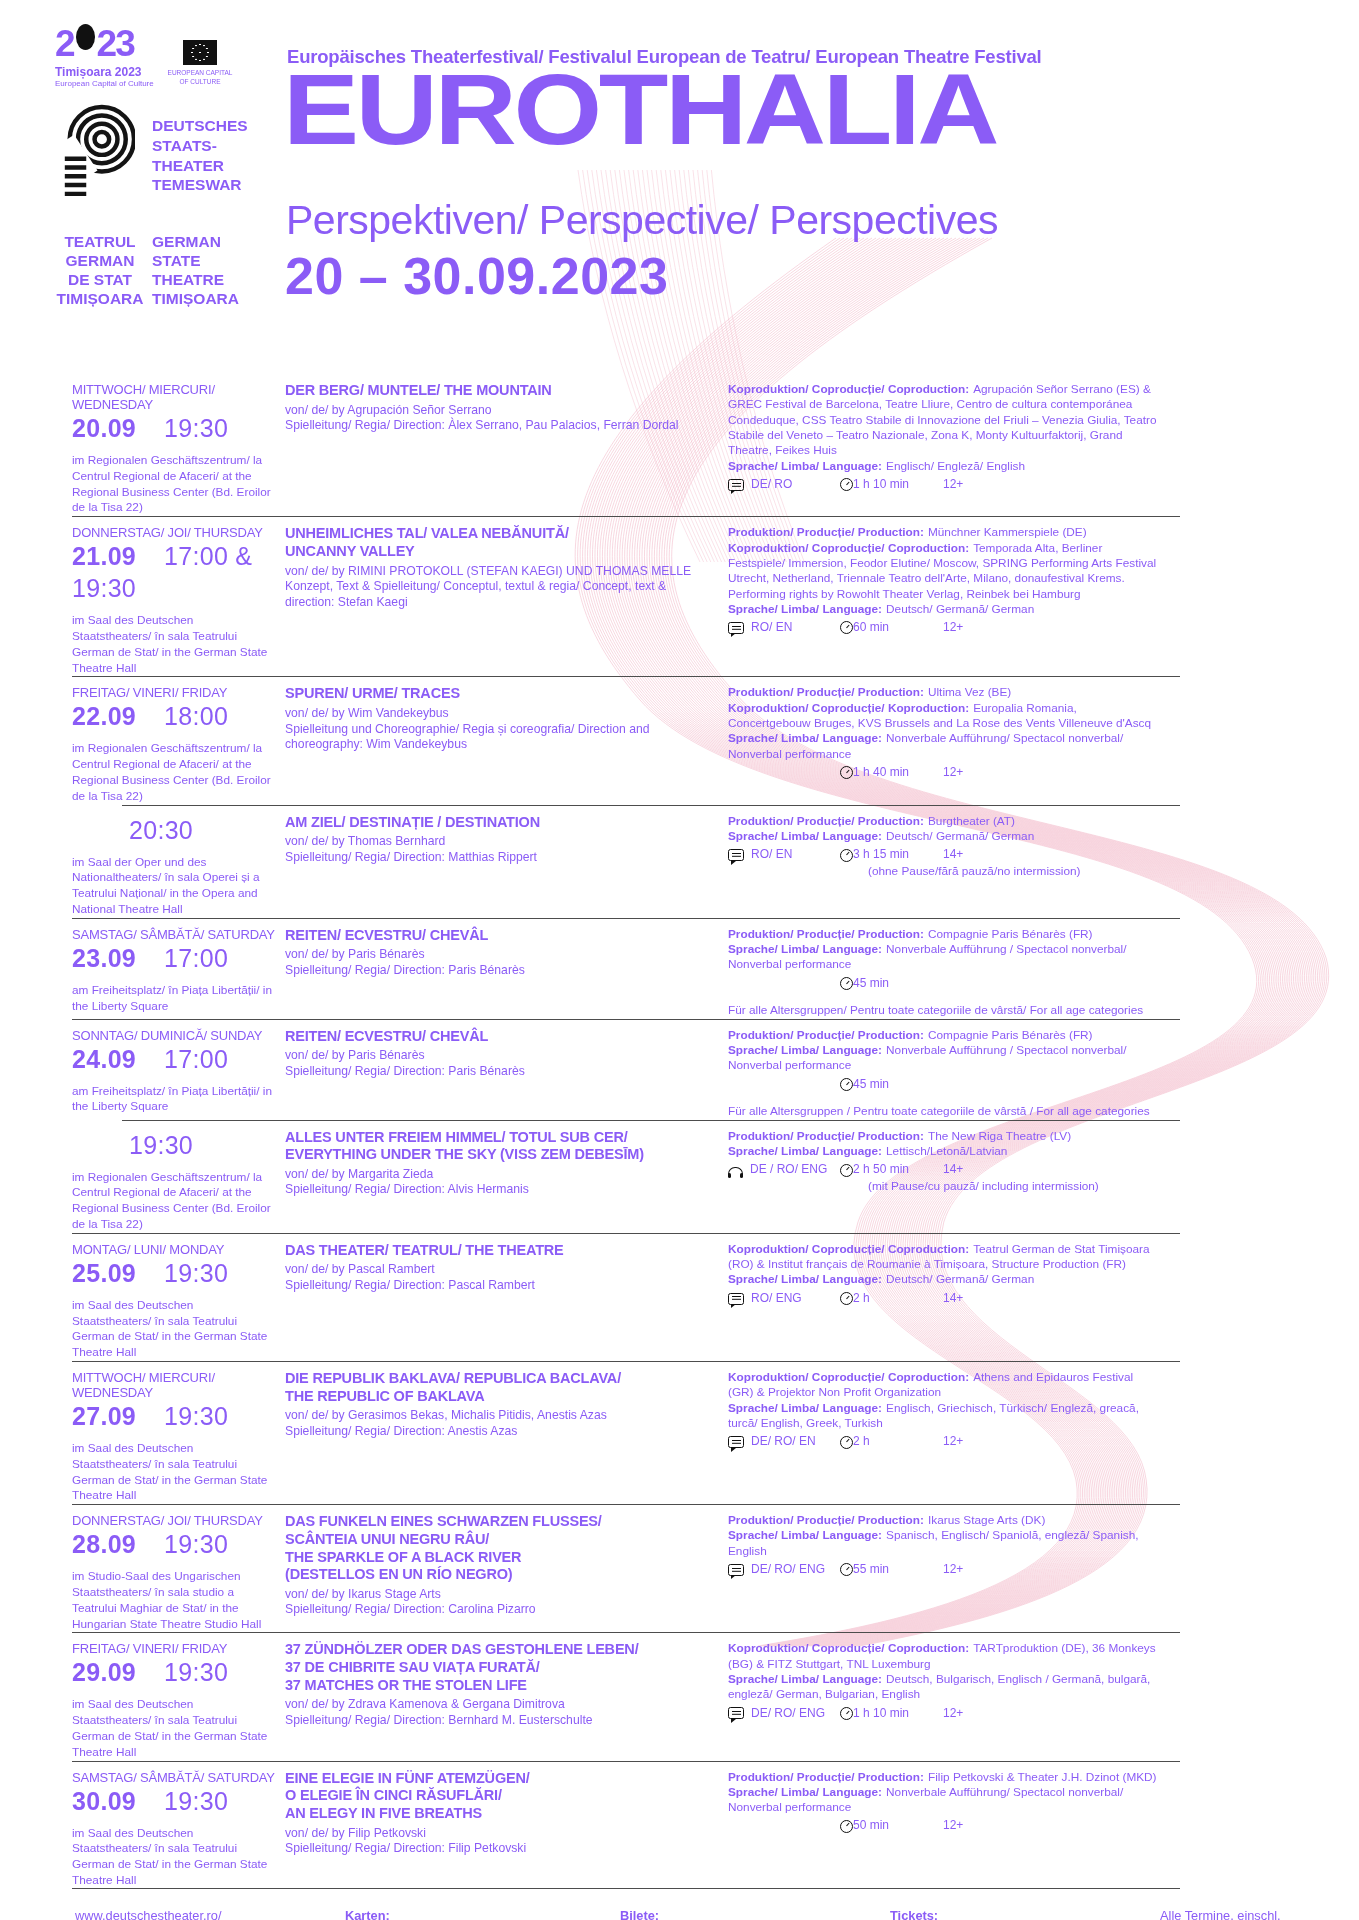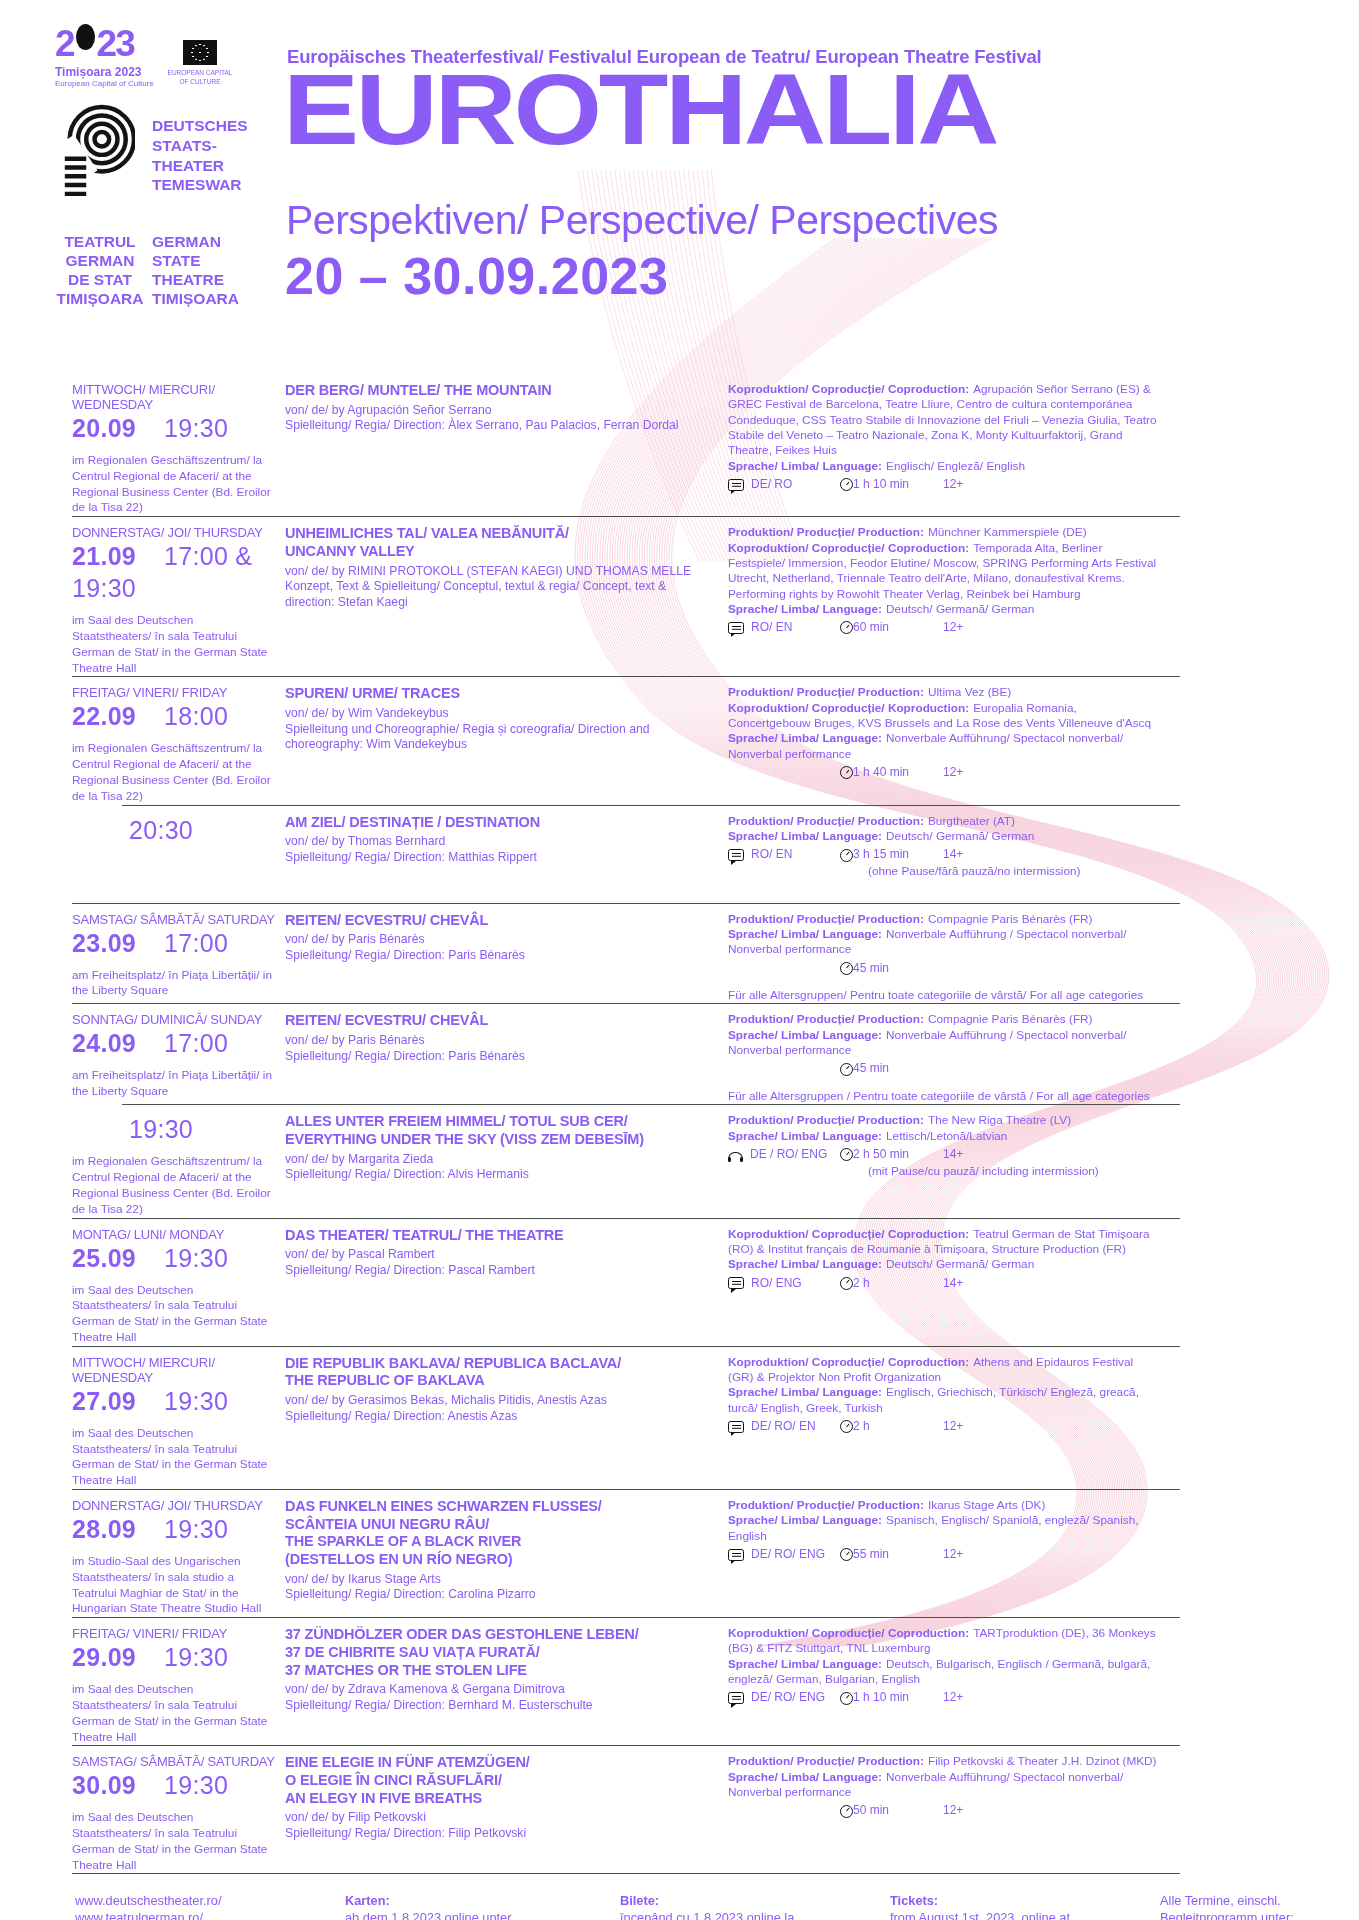--- a/index.html
+++ b/index.html
@@ -286,20 +286,21 @@
           <span class="ma">12+</span>
         </div>
 
       </div>
     </div>
 
     <div class="row cont" style="min-height: 98px;">
       <div class="c1">
 
         <div class="dt"><span class="time">20:30</span></div>
+        <div class="venue">im Saal der Oper und des Nationaltheaters/ în sala Operei și a Teatrului Național/ in the Opera and National Theatre Hall</div>
       </div>
       <div class="c2">
         <div class="title">AM ZIEL/ DESTINAȚIE / DESTINATION</div>
         <div class="credits">von/ de/ by Thomas Bernhard
 Spielleitung/ Regia/ Direction: Matthias Rippert</div>
       </div>
       <div class="c3">
         <div class="prod"><b>Produktion/ Producție/ Production:</b><span>Burgtheater (AT)</span></div>
         <div class="prod"><b>Sprache/ Limba/ Language:</b><span>Deutsch/ Germană/ German</span></div>
 

